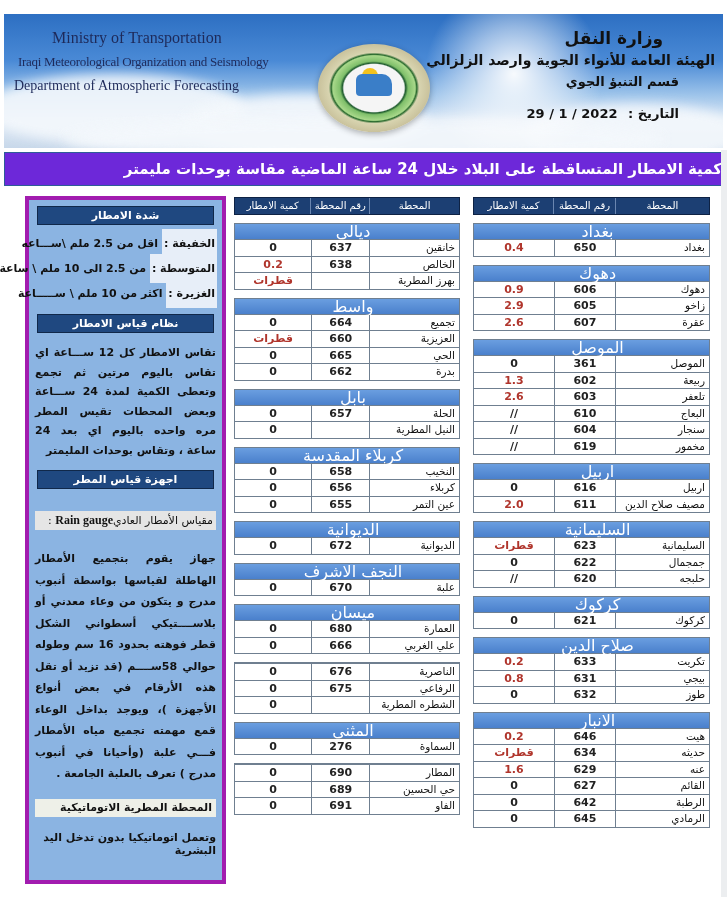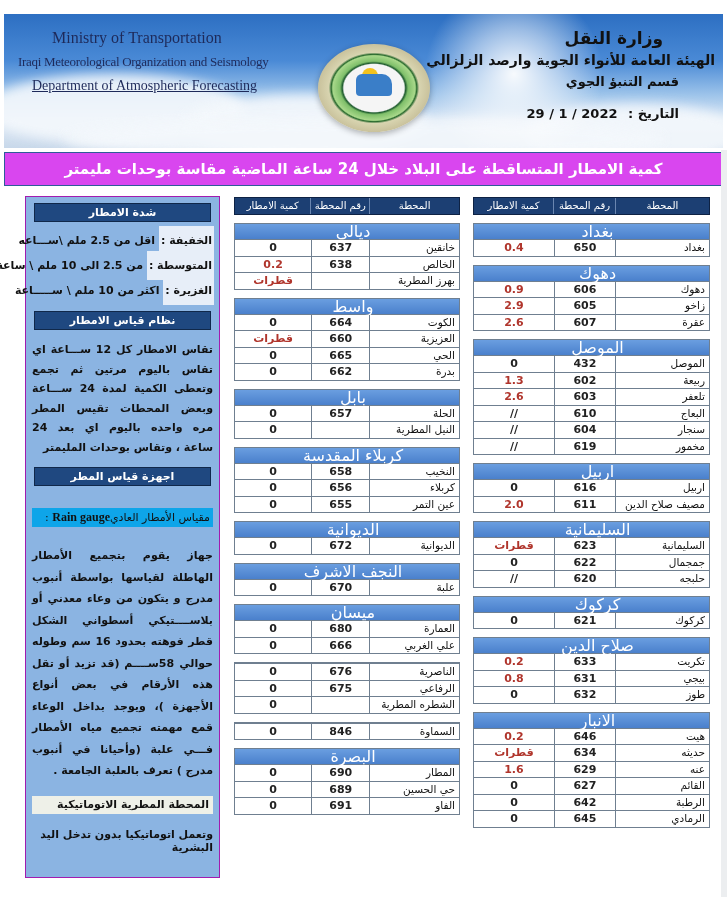--- a/index.html
+++ b/index.html
@@ -17,43 +17,43 @@
   .cloud { position: absolute; background: #f4f8fc; border-radius: 50%; opacity: 0.9; filter: blur(6px); }
   .sunburst {
     position: absolute; left: 420px; top: -30px; width: 180px; height: 180px;
     background: radial-gradient(circle, rgba(255,255,255,0.95) 0%, rgba(255,255,255,0.5) 35%, rgba(255,255,255,0) 70%);
   }
   .en-title {
     position: absolute; font-family: "Liberation Serif", "DejaVu Serif", serif; color: #1e2a5a;
   }
   .en1 { left: 48px; top: 15px; font-size: 16px; }
   .en2 { left: 14px; top: 40px; font-size: 13px; letter-spacing: -0.3px; }
-  .en3 { left: 28px; top: 64px; font-size: 14px; text-decoration: underline; }
+  .en3 { left: 10px; top: 64px; font-size: 14px; }
   .ar-title { position: absolute; right: 12px; text-align: right; direction: rtl; color: #111; font-weight: bold; }
   .ar1 { top: 14px; right: 60px; font-size: 17px; }
   .ar2 { top: 38px; right: 8px; font-size: 14px; }
   .ar3 { top: 60px; right: 44px; font-size: 13px; }
   .date-row { position: absolute; top: 92px; right: 44px; direction: rtl; font-size: 13px; color: #111; font-weight: bold; }
   .logo {
     position: absolute; left: 318px; top: 44px; width: 112px; height: 88px; border-radius: 50%;
     background: radial-gradient(ellipse at center, #f5f5f5 0%, #f5f5f5 38%, #1f5c2e 40%, #7fbf6a 43%, #a8d88a 52%, #2a6a2e 54%, #d8d4b0 57%, #a89a70 100%);
     box-shadow: 0 2px 6px rgba(0,0,0,0.3);
   }
   .logo-inner {
     position: absolute; left: 38px; top: 30px; width: 36px; height: 22px;
     background: #3a7ec8; border-radius: 6px 10px 4px 4px;
   }
   .logo-sun {
     position: absolute; left: 44px; top: 24px; width: 16px; height: 10px;
     background: #f3c21d; border-radius: 10px 10px 0 0;
   }
   .headline-bar {
     position: absolute; left: 4px; top: 152px; width: 719px; height: 34px;
-    background: #d946ef; border: 1px solid #2e5c99; box-sizing: border-box;
-    color: #fff; font-weight: bold; font-size: 15px; text-align: center; line-height: 32px; direction: rtl;
+    background: #6d28d9; border: 1px solid #2e5c99; box-sizing: border-box;
+    color: #fff; font-weight: bold; font-size: 15px; text-align: right; line-height: 32px; direction: rtl;
   }
   .table-col { position: absolute; direction: rtl; }
   .col-right { left: 473px; top: 197px; width: 237px; }
   .col-mid { left: 234px; top: 197px; width: 226px; }
   .thead {
     display: flex; background: #1c3f73; color: #fff; font-size: 10px; height: 16px; line-height: 16px;
     border: 1px solid #0e2244;
   }
   .thead span { text-align: center; border-left: 1px solid #6a86b0; }
   .thead span:last-child { border-left: none; }
@@ -67,31 +67,31 @@
   }
   .row { display: flex; height: 15.5px; line-height: 15.5px; font-size: 11px; border-top: 1px solid #6f7f90; background: #fff; }
   .row span { box-sizing: border-box; border-left: 1px solid #6f7f90; }
   .row span:last-child { border-left: none; }
   .row .c-name { text-align: right; padding-right: 4px; color: #111; font-size: 10.5px; }
   .row .c-num { text-align: center; font-weight: bold; color: #222; }
   .row .c-val { text-align: center; font-weight: bold; color: #222; }
   .row .c-val.wet { color: #b0352c; }
   .info-panel {
     position: absolute; left: 25px; top: 196px; width: 193px; height: 680px;
-    background: #8bb4e2; border: 1px solid #a21caf; direction: rtl;
+    background: #8bb4e2; border: 4px solid #a21caf; direction: rtl;
   }
   .info-head {
     margin: 6px 8px 0 8px; background: #1f4880; color: #fff; font-weight: bold; font-size: 11px;
     height: 17px; line-height: 17px; text-align: center; border: 1px solid #10284a;
   }
   .intensity-line { margin: 12px 5px 0 5px; font-size: 11px; font-weight: bold; color: #111; text-align: right; white-space: nowrap; }
   .intensity-line .lbl { background: #e7eef8; padding: 8px 2px; }
   .para { margin: 10px 6px 0 6px; font-size: 11px; font-weight: bold; color: #111; line-height: 19.5px; text-align: justify; }
   .gauge-label {
-    margin: 22px 6px 0 6px; background: #0ea5e9; font-size: 11px; color: #111; padding: 1px 3px;
+    margin: 22px 6px 0 6px; background: #e5e5e5; font-size: 11px; color: #111; padding: 1px 3px;
     text-align: right; height: 17px; line-height: 17px;
   }
   .gauge-label b { font-family: "Liberation Serif", serif; font-size: 12px; direction: ltr; unicode-bidi: embed; }
   .para2 { margin: 18px 6px 0 6px; font-size: 11px; font-weight: bold; color: #111; line-height: 21.5px; text-align: justify; }
   .auto-label { margin: 14px 6px 0 6px; background: #eef0e8; font-size: 11px; font-weight: bold; color: #111; padding: 0 4px; height: 18px; line-height: 18px; text-align: right; }
   .auto-text { margin: 14px 6px 0 6px; font-size: 11px; font-weight: bold; color: #111; text-align: right; }
   .right-edge { position: absolute; right: 0; top: 150px; width: 6px; height: 747px; background: #eceef0; }
 </style>
 </head>
 <body>
@@ -152,21 +152,21 @@
       <div class="row">
         <span class="c-name">عقرة</span>
         <span class="c-num">607</span>
         <span class="c-val wet">2.6</span>
       </div>
     </div>
     <div class="group">
       <div class="group-title">الموصل</div>
       <div class="row">
         <span class="c-name">الموصل</span>
-        <span class="c-num">432</span>
+        <span class="c-num">361</span>
         <span class="c-val">0</span>
       </div>
       <div class="row">
         <span class="c-name">ربيعة</span>
         <span class="c-num">602</span>
         <span class="c-val wet">1.3</span>
       </div>
       <div class="row">
         <span class="c-name">تلعفر</span>
         <span class="c-num">603</span>
@@ -300,21 +300,21 @@
       </div>
       <div class="row">
         <span class="c-name">بهرز المطرية</span>
         <span class="c-num"></span>
         <span class="c-val wet">قطرات</span>
       </div>
     </div>
     <div class="group">
       <div class="group-title">واسط</div>
       <div class="row">
-        <span class="c-name">الكوت</span>
+        <span class="c-name">تجميع</span>
         <span class="c-num">664</span>
         <span class="c-val">0</span>
       </div>
       <div class="row">
         <span class="c-name">العزيزية</span>
         <span class="c-num">660</span>
         <span class="c-val wet">قطرات</span>
       </div>
       <div class="row">
         <span class="c-name">الحي</span>
@@ -398,28 +398,28 @@
         <span class="c-num">675</span>
         <span class="c-val">0</span>
       </div>
       <div class="row">
         <span class="c-name">الشطره المطرية</span>
         <span class="c-num"></span>
         <span class="c-val">0</span>
       </div>
     </div>
     <div class="group">
+      <div class="group-title">المثنى</div>
       <div class="row">
         <span class="c-name">السماوة</span>
-        <span class="c-num">846</span>
-        <span class="c-val">0</span>
-      </div>
-    </div>
-    <div class="group">
-      <div class="group-title">البصرة</div>
+        <span class="c-num">276</span>
+        <span class="c-val">0</span>
+      </div>
+    </div>
+    <div class="group">
       <div class="row">
         <span class="c-name">المطار</span>
         <span class="c-num">690</span>
         <span class="c-val">0</span>
       </div>
       <div class="row">
         <span class="c-name">حي الحسين</span>
         <span class="c-num">689</span>
         <span class="c-val">0</span>
       </div>

